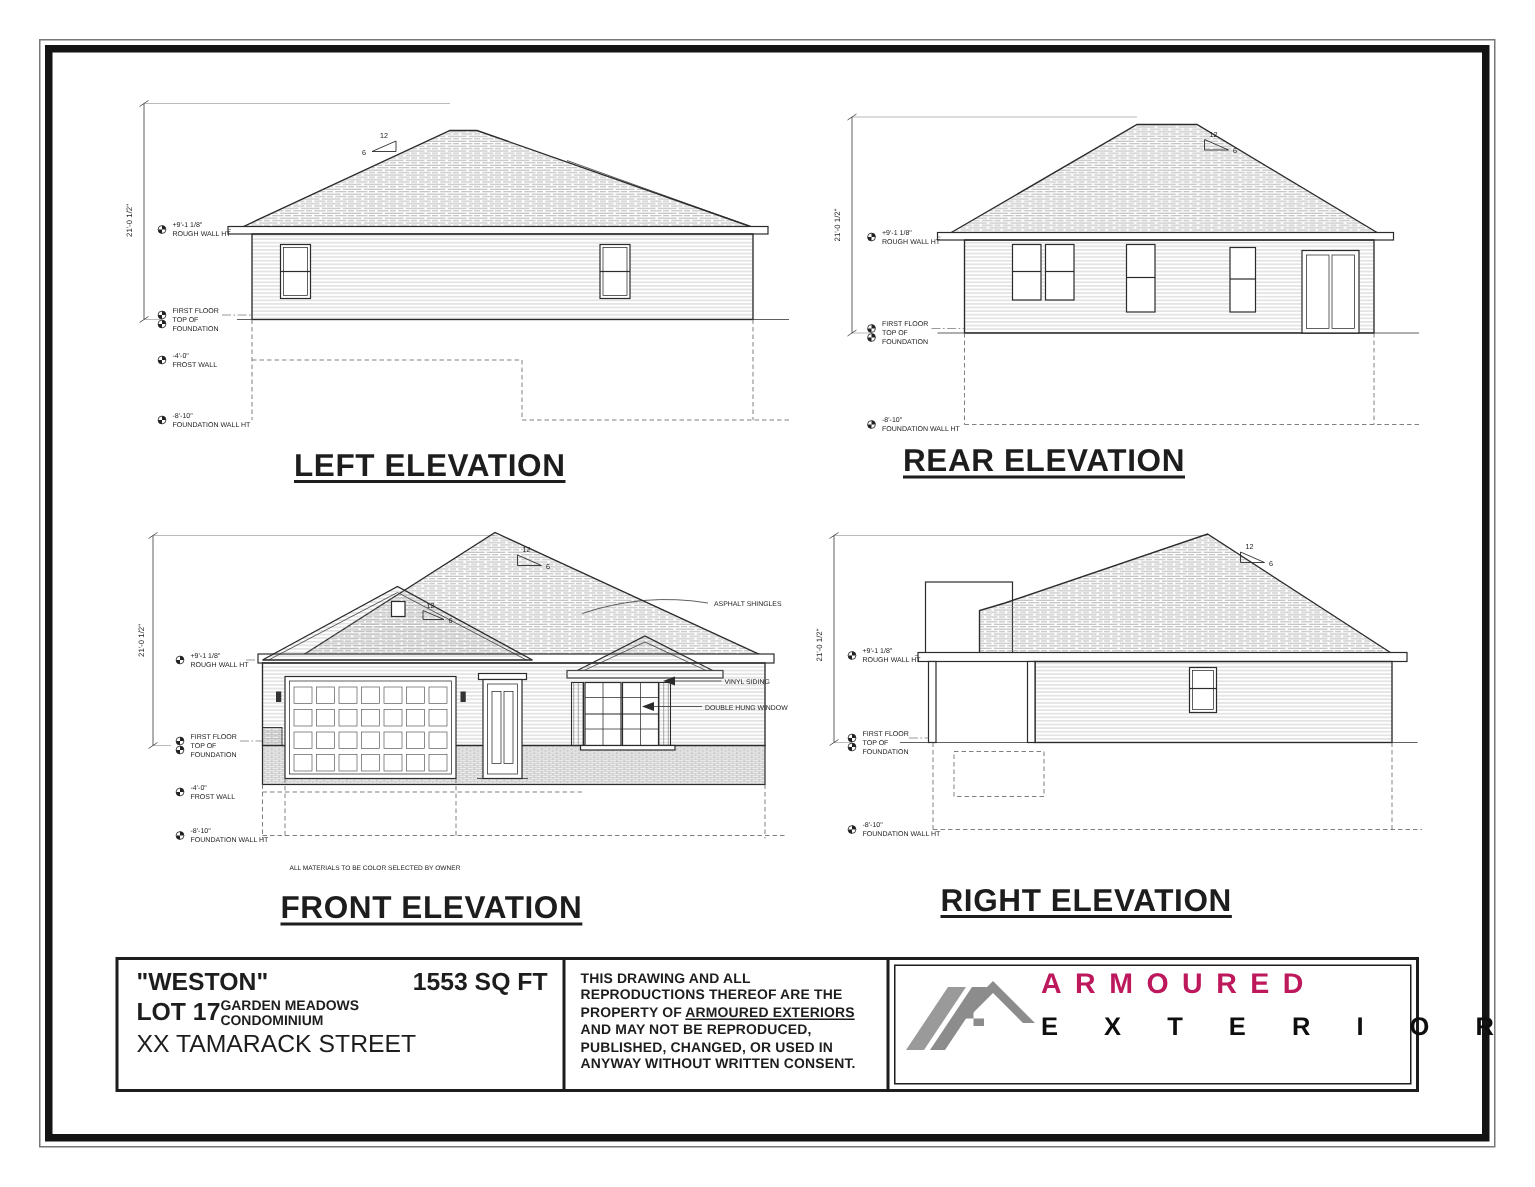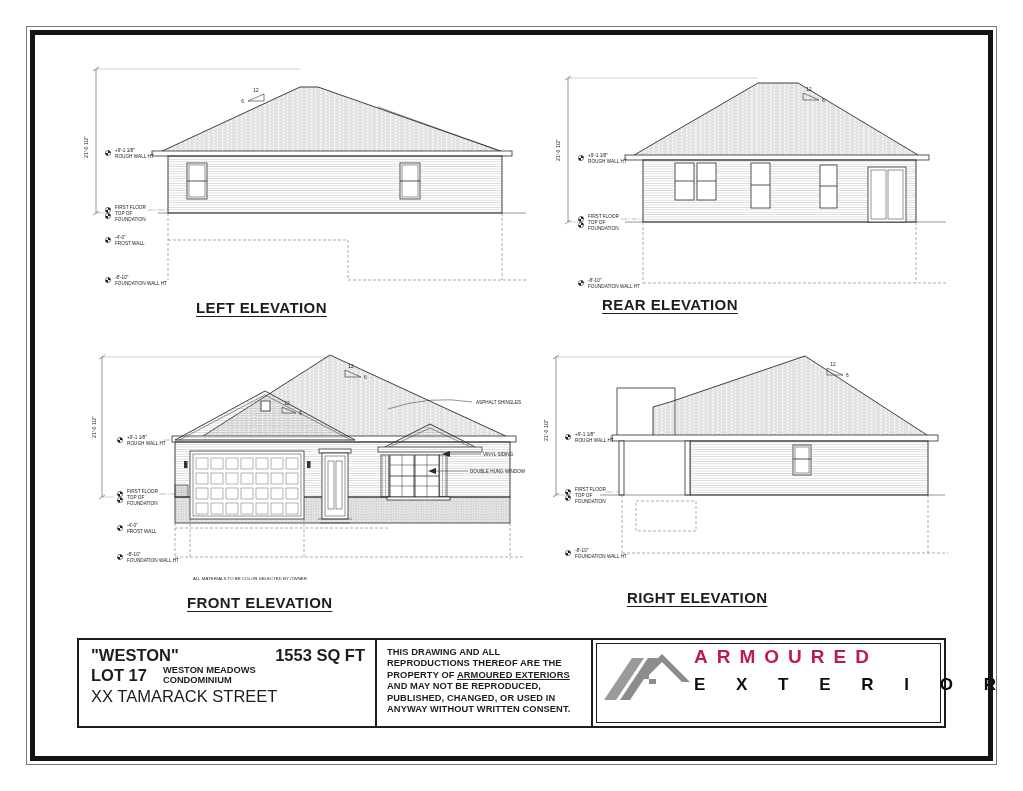--- a/index.html
+++ b/index.html
@@ -13,28 +13,28 @@
   .dim{font-size:5.2px;}
   .pitch{font-size:4.8px;}
   .callout{font-size:4.6px;}
   .note{font-size:4.4px;}
   .ln{stroke:#2b2b2b;fill:none;stroke-width:0.8;}
   .ln2{stroke:#2b2b2b;fill:none;stroke-width:0.5;}
   .ext{stroke:#999;fill:none;stroke-width:0.45;}
   .dash{stroke:#666;stroke-width:0.55;fill:none;stroke-dasharray:3 2;}
   .ldr{stroke:#555;stroke-width:0.4;fill:none;stroke-dasharray:6 1.6 1.2 1.6;}
   .wht{fill:#fff;stroke:#2b2b2b;stroke-width:0.8;}
-  .etitle{position:absolute;font-size:15px;font-weight:600;color:#1d1d1d;letter-spacing:.4px;
+  .etitle{position:absolute;font-size:21px;font-weight:600;color:#1d1d1d;letter-spacing:.4px;
           text-decoration:underline;text-underline-offset:3px;white-space:nowrap;}
   
   .tblock{position:absolute;left:77px;top:638px;width:869px;height:90px;border:2px solid #1d1d1d;
           display:flex;background:#fff;box-sizing:border-box;color:#1d1d1d;}
   .tb1{width:298px;border-right:2px solid #1d1d1d;padding:6px 10px 4px 12px;box-sizing:border-box;}
   .tb1 .r1{display:flex;justify-content:space-between;font-size:16.5px;font-weight:bold;}
-  .tb1 .r2{display:flex;align-items:center;gap:16px;font-size:16.5px;font-weight:bold;margin-top:1px;}
+  .tb1 .r2{display:flex;align-items:center;gap:0;font-size:16.5px;font-weight:bold;margin-top:1px;}
   .tb1 .sub{font-size:9.3px;line-height:9.8px;font-weight:bold;}
   .tb1 .r3,.tb1 .r4{font-size:16.5px;font-weight:normal;margin-top:1px;}
   .tb2{width:216px;border-right:2px solid #1d1d1d;padding:7px 8px 0 10px;box-sizing:border-box;
        font-size:9.3px;font-weight:bold;line-height:11.4px;letter-spacing:.1px;white-space:nowrap;}
   .tb2 .ul{text-decoration:underline;}
   .tb3{flex:1;position:relative;}
   .tb3i{position:absolute;inset:3px;border:1.5px solid #1d1d1d;}
   .logo{position:absolute;left:5px;top:4px;}
   .cname{position:absolute;left:97px;top:2px;font-size:19px;font-weight:bold;letter-spacing:9px;
          color:#be185d;white-space:nowrap;}
@@ -392,21 +392,21 @@
 
   <div class="tblock">
     <div class="tb1">
       <div class="r1">
         <span>"WESTON"</span>
         <span>1553 SQ FT</span>
       </div>
       <div class="r2">
         <span>LOT 17</span>
         <span class="sub">
-          <span>WESTON MEADOWS</span><br>
+          <span>GARDEN MEADOWS</span><br>
           <span>CONDOMINIUM</span>
         </span>
       </div>
       <div class="r3">XX TAMARACK STREET</div>
     </div>
 
     <div class="tb2">
       <div>THIS DRAWING AND ALL</div>
       <div>REPRODUCTIONS THEREOF ARE THE</div>
       <div><span>PROPERTY OF </span><span class="ul">ARMOURED EXTERIORS</span></div>

